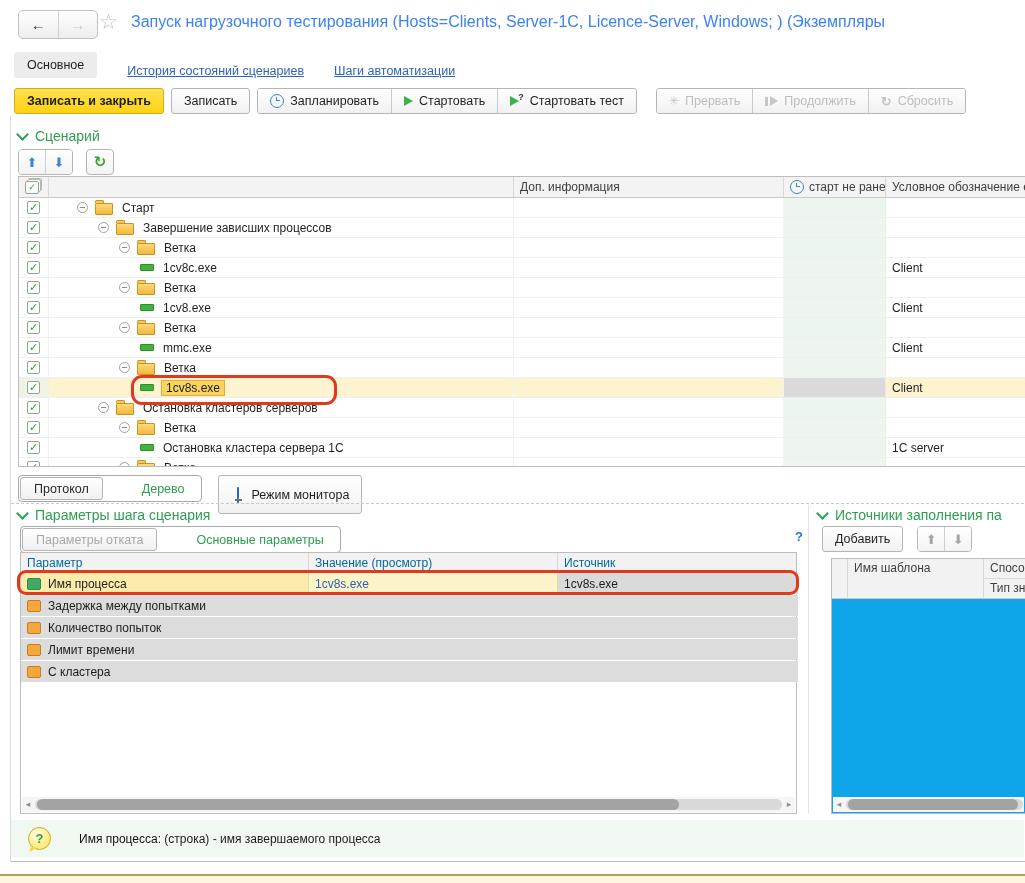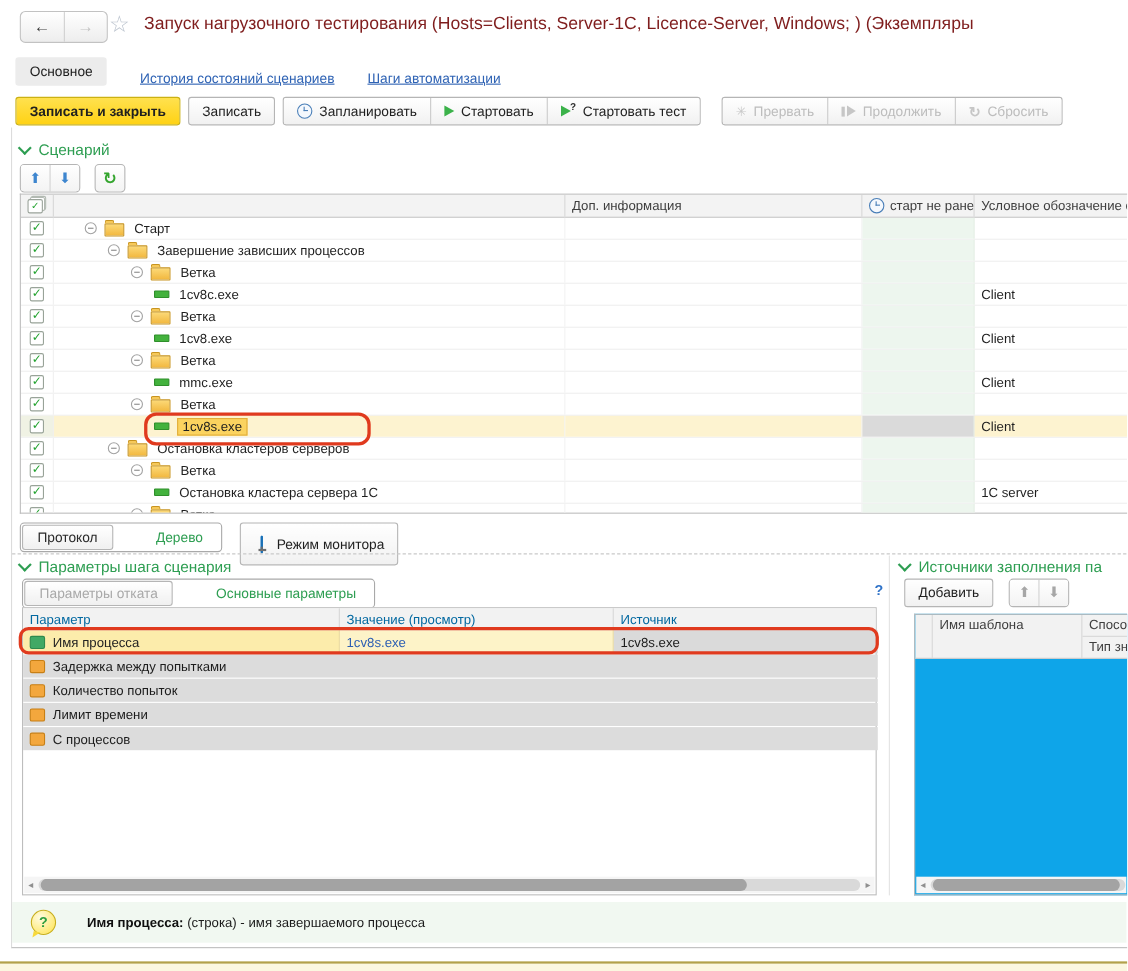--- a/index.html
+++ b/index.html
@@ -5,21 +5,21 @@
   html,body{margin:0;padding:0;background:#fff;}
   .page{position:relative;width:1025px;height:883px;background:#fff;overflow:hidden;
         font-family:"Liberation Sans","DejaVu Sans",sans-serif;font-size:12px;color:#222;}
 
   
   .nav-pair{position:absolute;left:18px;top:10px;width:78px;height:27px;border:1px solid #c2c2c2;
             border-radius:5px;display:flex;background:linear-gradient(#ffffff,#ededed);overflow:hidden;}
   .nav-btn{flex:1;display:flex;align-items:center;justify-content:center;font-size:15px;color:#3c3c3c;cursor:pointer;}
   .nav-btn.fwd{border-left:1px solid #d0d0d0;color:#c4c4c4;}
   .star{position:absolute;left:99px;top:10px;font-size:21px;color:#bcc4cf;cursor:pointer;}
-  .page-title{position:absolute;left:131px;top:13px;font-size:16px;font-weight:400;color:#7f1d1d;white-space:nowrap;}
+  .page-title{position:absolute;left:131px;top:13px;font-size:16px;font-weight:400;color:#3b82f6;white-space:nowrap;}
 
   
   .tabs-row{position:absolute;left:14px;top:50px;display:flex;align-items:flex-end;gap:30px;height:28px;}
   .tab-main{background:#ececec;padding:6px 13px;border-radius:3px;color:#1d1d1d;font-size:12.5px;}
   .tab-link{color:#2f63b4;text-decoration:underline;font-size:12.5px;cursor:pointer;white-space:nowrap;}
 
   
   .toolbar{position:absolute;left:14px;top:88px;display:flex;gap:7px;height:26px;align-items:stretch;}
   .btn{display:inline-flex;align-items:center;gap:6px;padding:0 12px;border:1px solid #b5b5b5;border-radius:3px;
        background:linear-gradient(#ffffff,#f1f1f1);font-size:12.5px;color:#1f1f1f;white-space:nowrap;cursor:pointer;}
@@ -152,21 +152,21 @@
   .sb-thumb{position:absolute;left:2px;top:0;height:11px;background:#a3a3a3;border-radius:6px;}
 
   
   .helpbar{position:absolute;left:11px;top:820px;width:1013px;height:37px;background:#f1f8f1;display:flex;align-items:center;
            padding-left:17px;gap:13px;box-sizing:border-box;}
   .bubble{width:21px;height:21px;border-radius:50%;background:radial-gradient(circle at 35% 30%,#fffbe0,#ffe34d);
           border:1px solid #c7ae1f;display:flex;align-items:center;justify-content:center;color:#2f9e3f;
           font-weight:700;font-size:13px;position:relative;flex:none;}
   .bubble::after{content:"";position:absolute;left:1px;bottom:-4px;width:0;height:0;
                  border-left:6px solid #f7d93d;border-bottom:6px solid transparent;transform:rotate(12deg);}
-  .help-term{font-weight:700;color:#101010;padding-left:15px;}
+  .help-term{font-weight:400;color:#101010;padding-left:15px;}
   .help-desc{color:#1c1c1c;}
   .bottom-strip{position:absolute;left:0;top:874px;width:1025px;height:9px;background:#fbf7e0;border-top:2px solid #b2a14b;}
 </style>
 </head>
 <body>
 
 <div class="page">
 
   <div class="nav-pair">
     <span class="nav-btn back">
@@ -498,21 +498,21 @@
         </div>
         <div class="pg-row">
           <div class="full">
             <span class="flag orange"></span>
             <span>Лимит времени</span>
           </div>
         </div>
         <div class="pg-row">
           <div class="full">
             <span class="flag orange"></span>
-            <span>С процессов</span>
+            <span>С кластера</span>
           </div>
         </div>
       </div>
     <div class="hscroll">
       <span class="sb-arrow">◂</span>
       <div class="sb-track">
           <div class="sb-thumb" style="width:86%;"></div>
         </div>
       <span class="sb-arrow">▸</span>
     </div>

